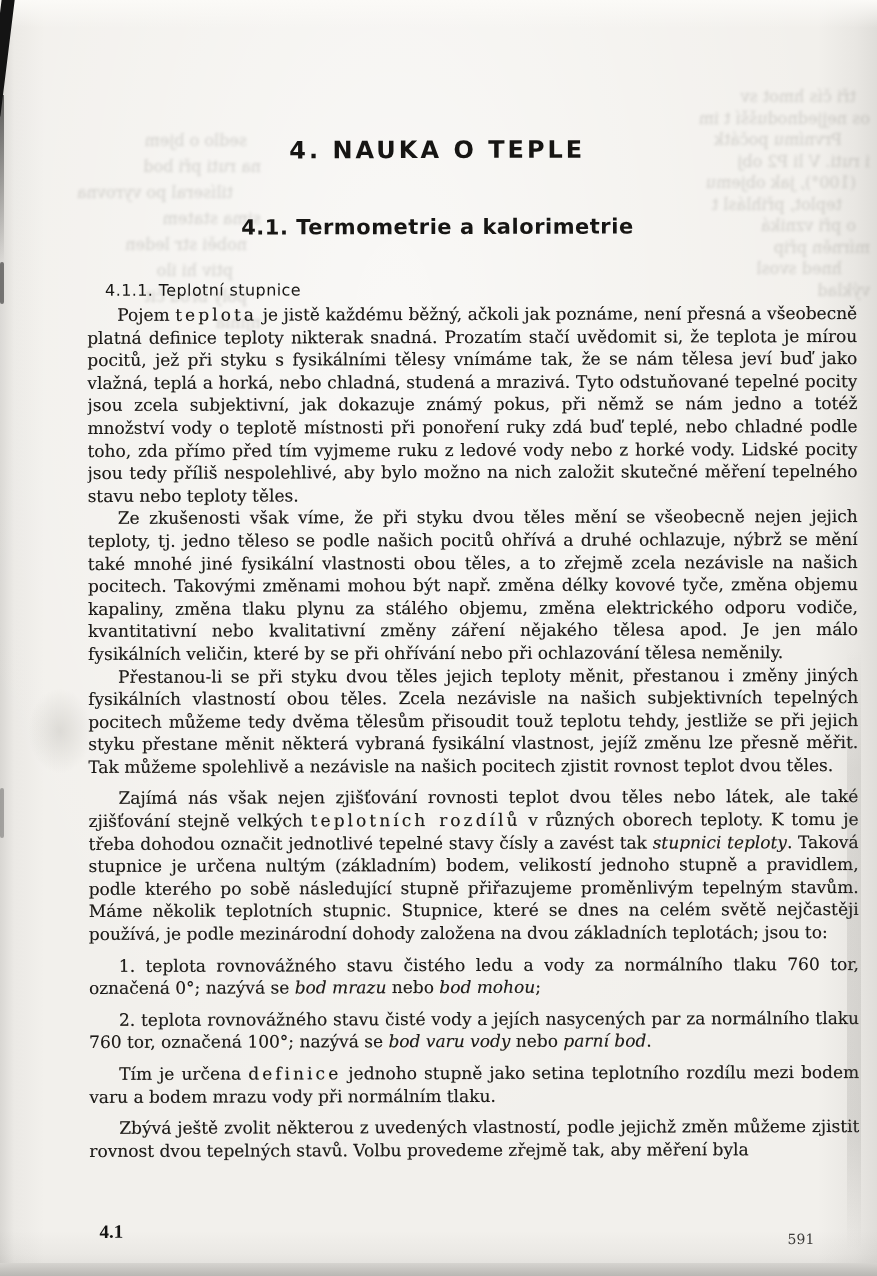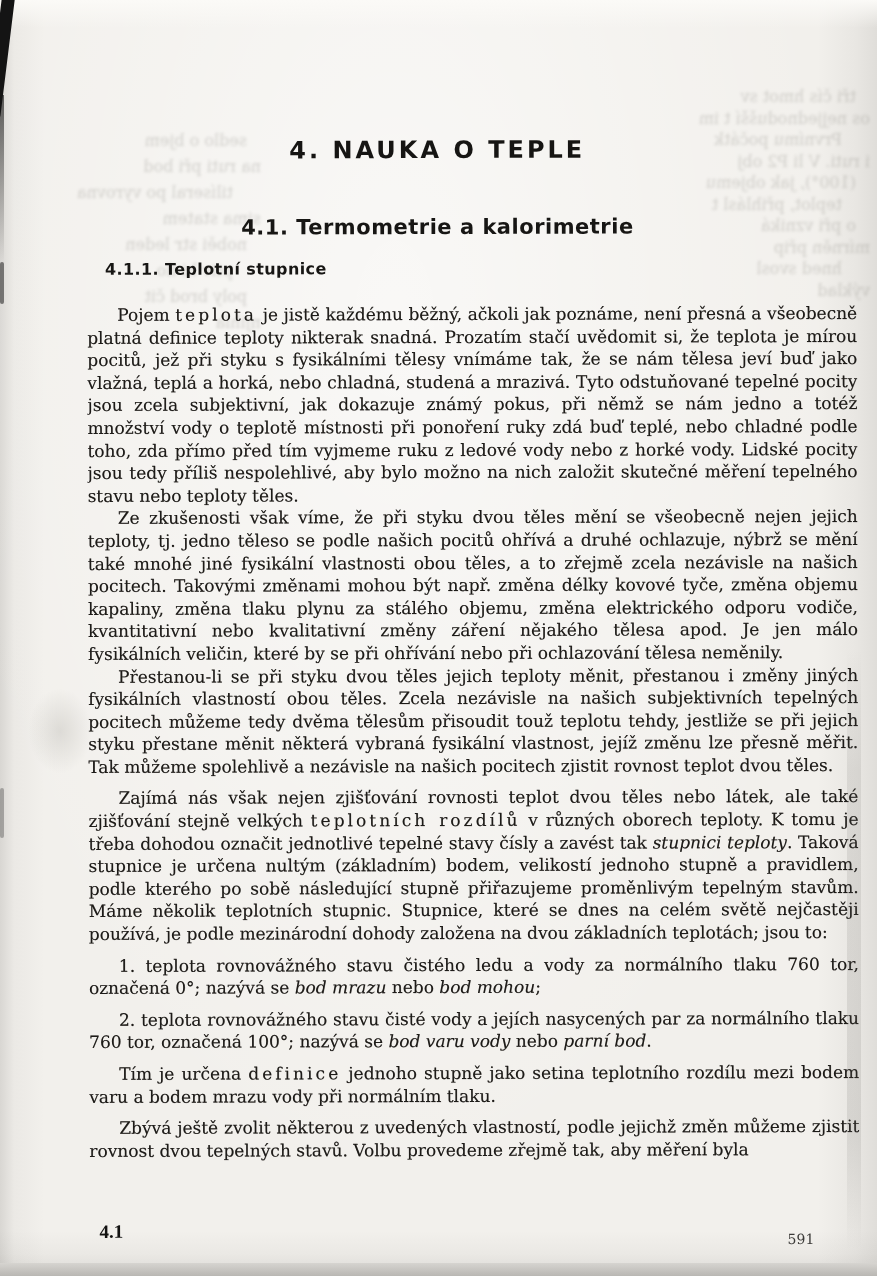--- a/index.html
+++ b/index.html
@@ -44,23 +44,23 @@
     color:#161513;
   }
   .section-heading {
     position:absolute; top:215px; left:0; width:100%;
     text-align:center;
     font-family:"DejaVu Sans", sans-serif;
     font-weight:bold; font-size:21px; letter-spacing:0.5px;
     color:#171614;
   }
   .subsection-heading {
-    position:absolute; top:259px; left:106px;
+    position:absolute; top:280px; left:106px;
     font-family:"DejaVu Sans", sans-serif;
-    font-weight:bold; font-size:16px; letter-spacing:0.4px;
+    font-weight:normal; font-size:16px; letter-spacing:0.4px;
     color:#171614;
   }
 
   .body-text {
     position:absolute; top:303px; left:88px; width:770px; height:925px;
     overflow:hidden;
     font-size:17px; line-height:22.6px;
     text-align:justify;
     text-shadow: 0.2px 0.2px 0.3px rgba(35,32,28,0.45);
   }

